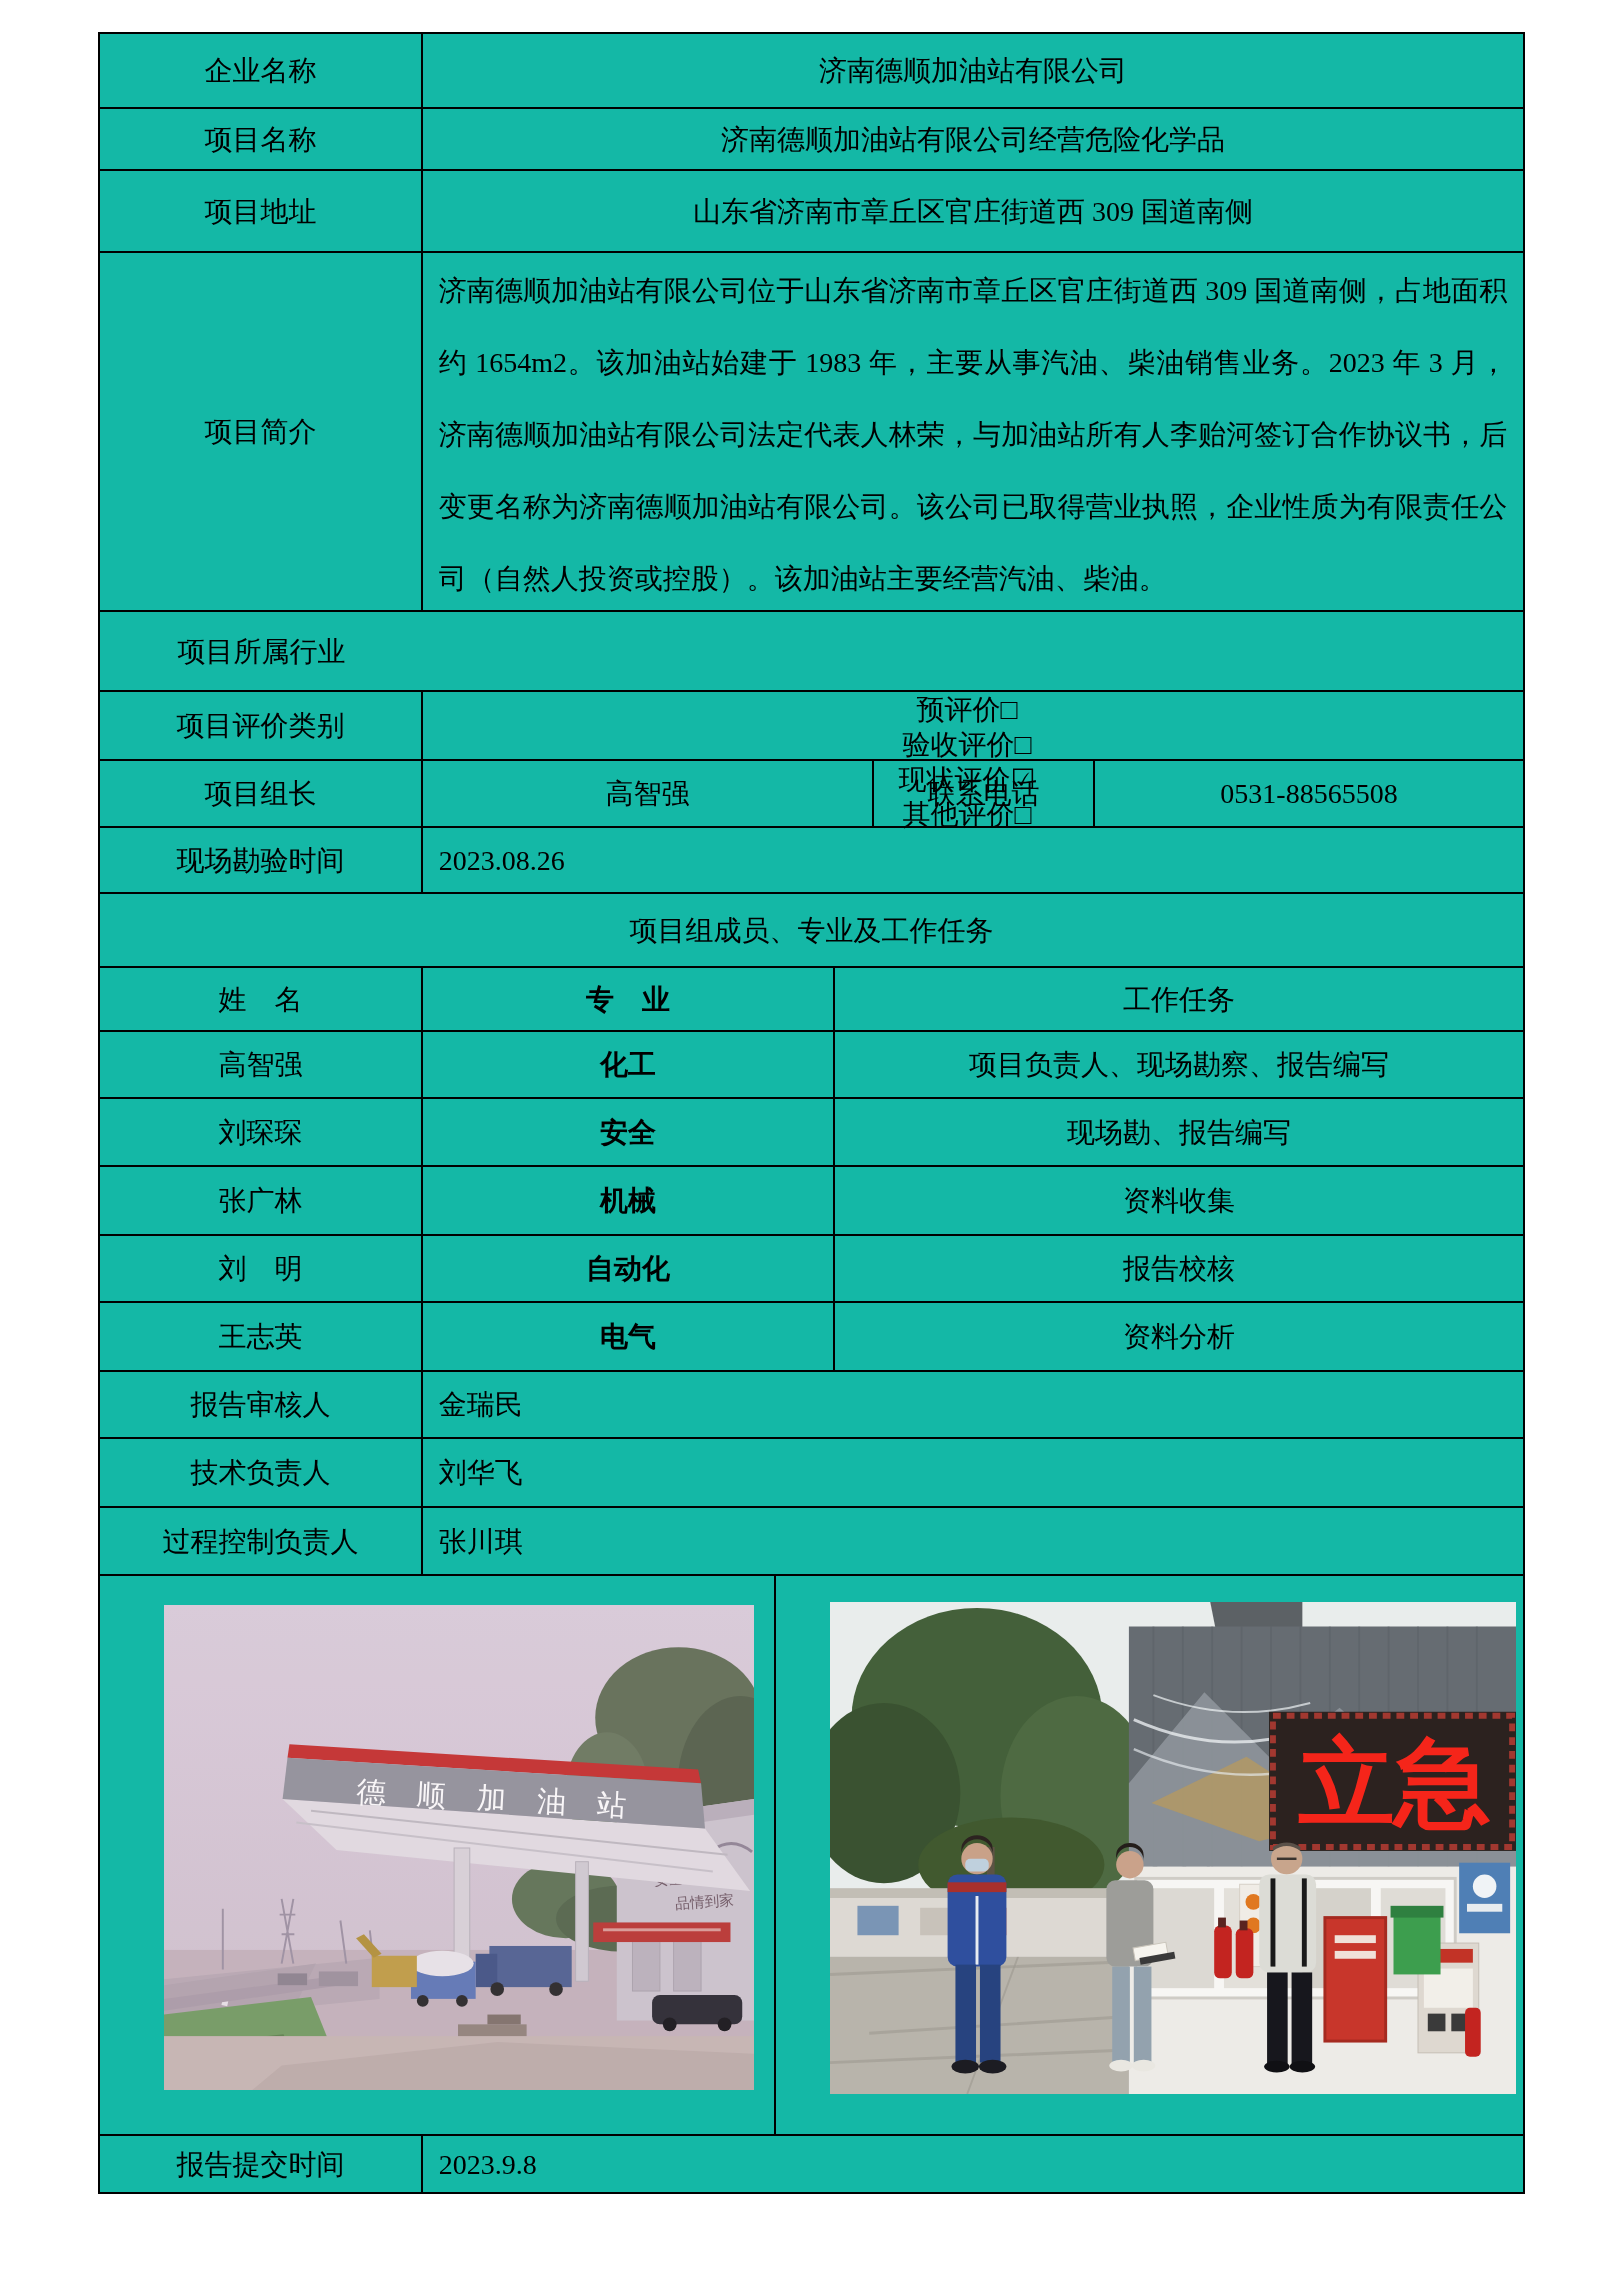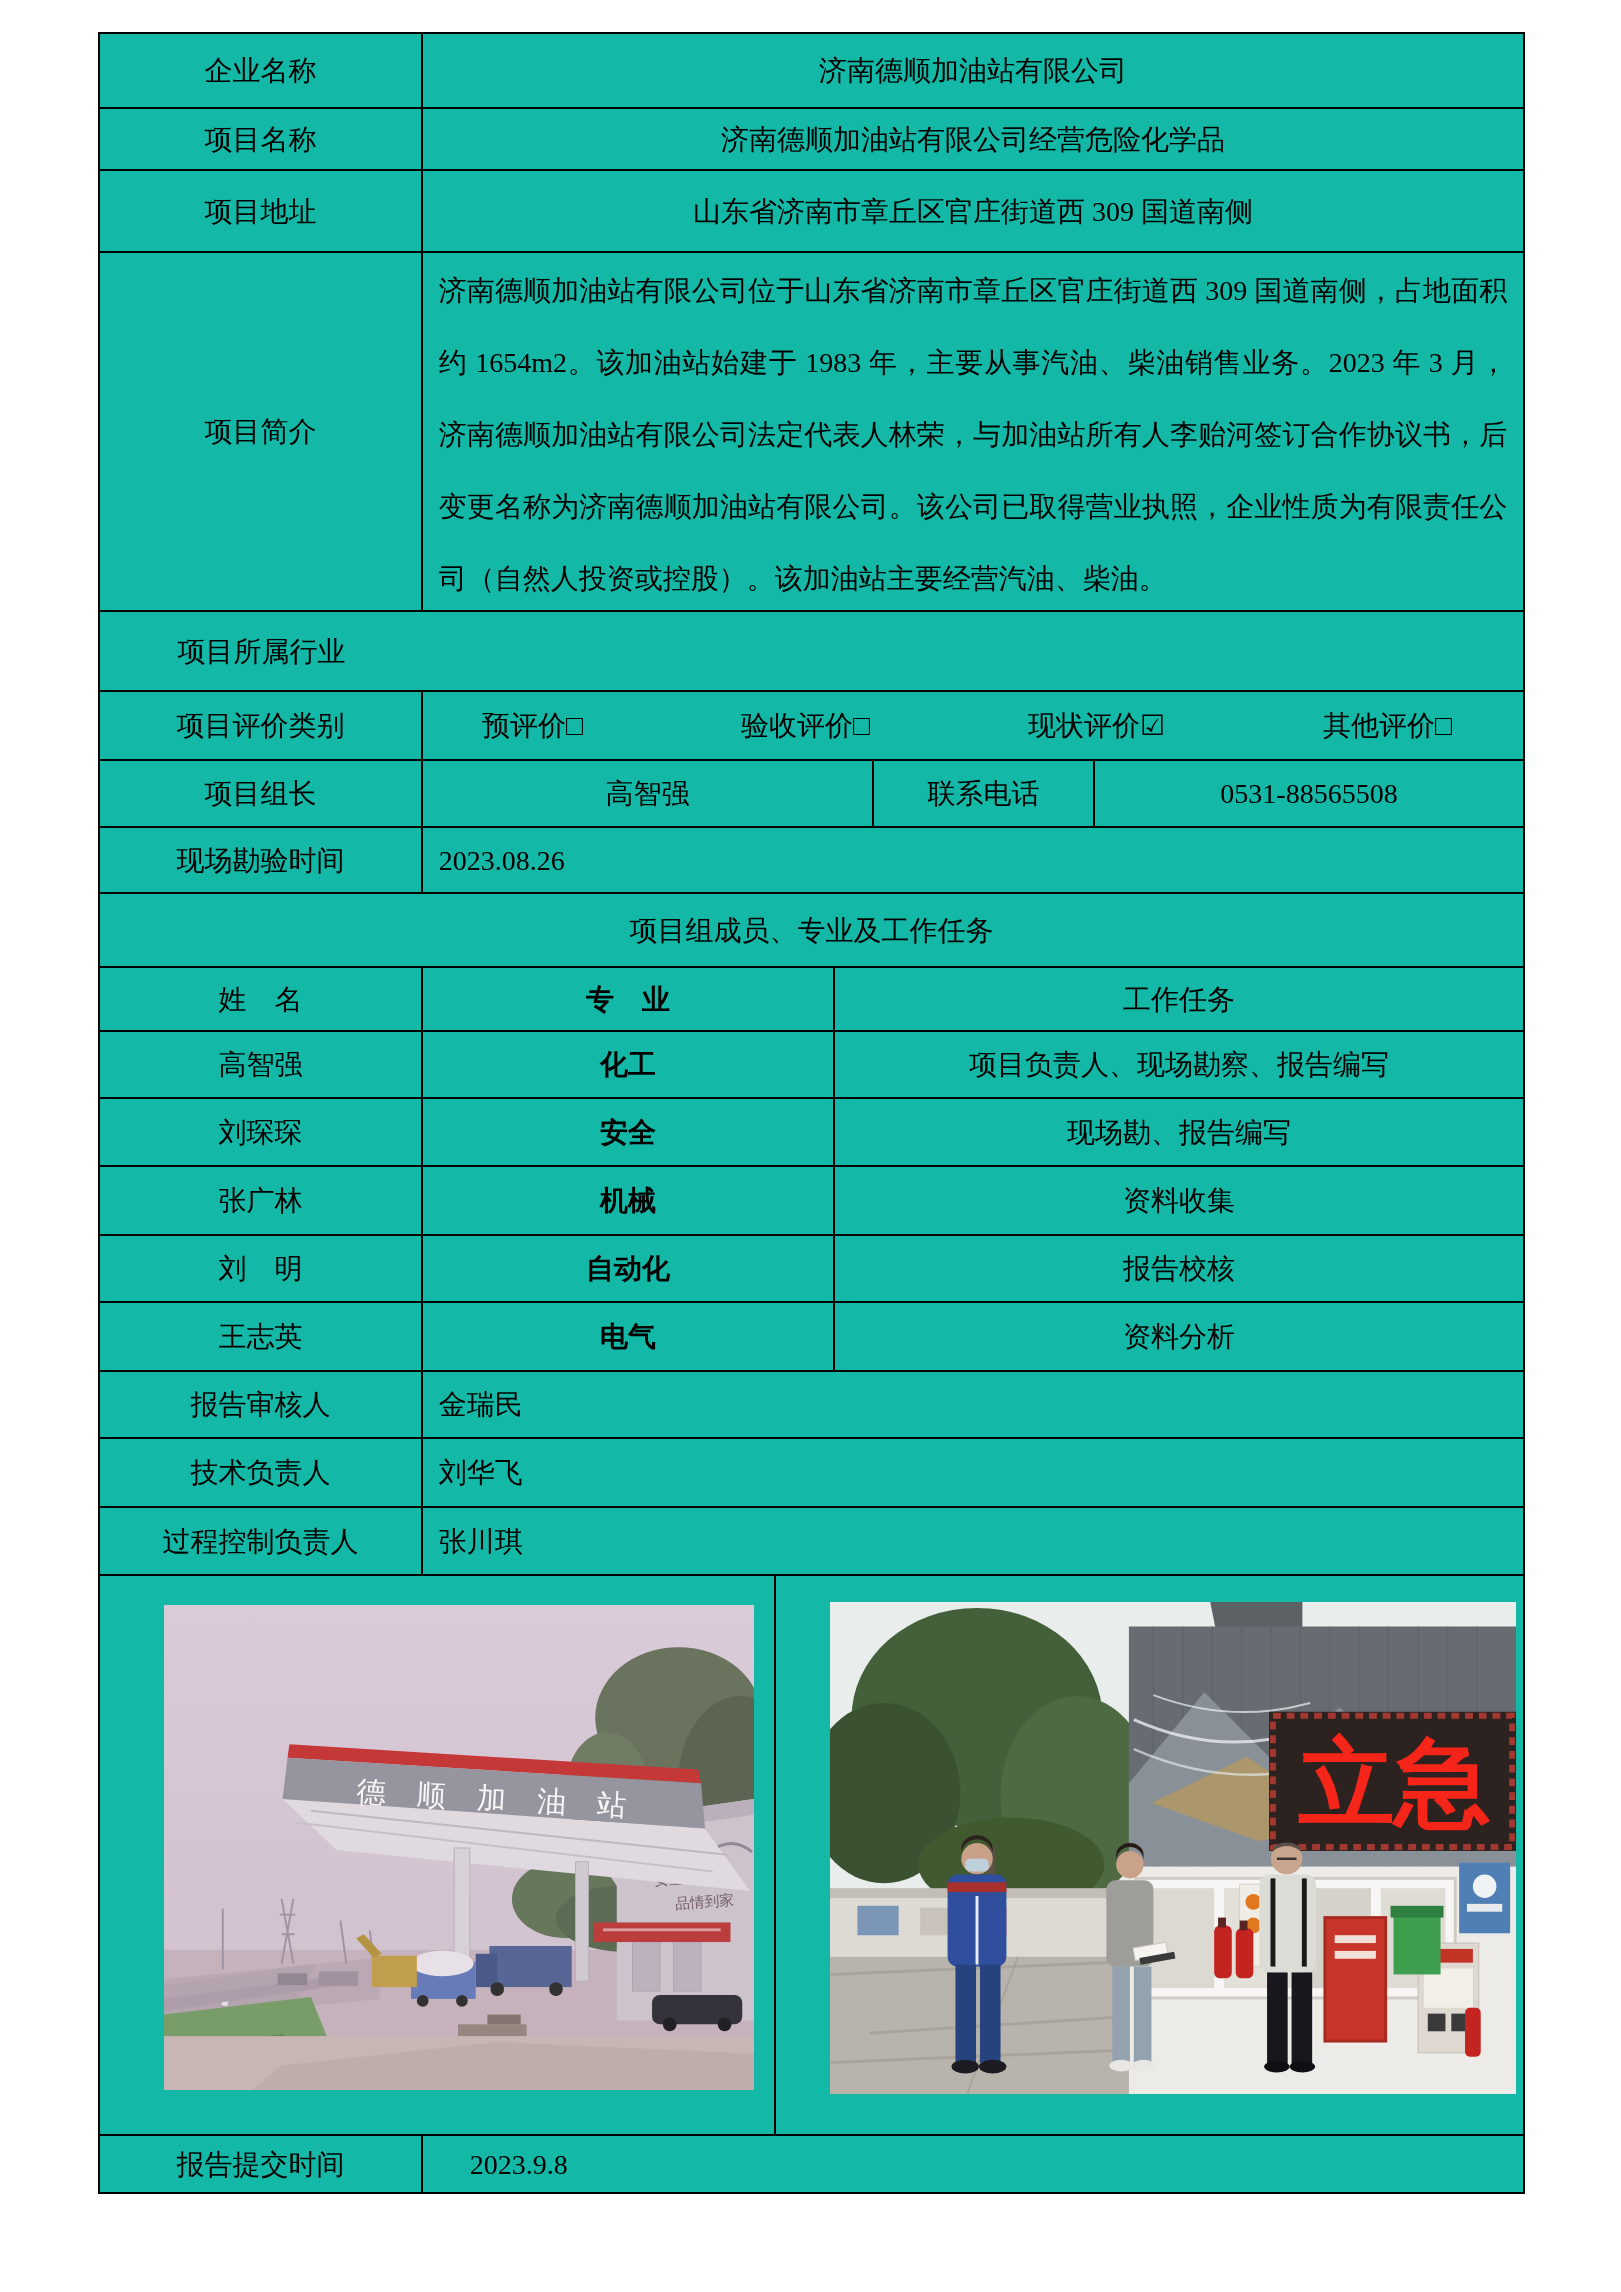--- a/index.html
+++ b/index.html
@@ -1,29 +1,29 @@
 <!DOCTYPE html>
 <html><head>
 <meta charset="utf-8">
 <style>
   * { margin:0; padding:0; box-sizing:border-box; }
   html,body { background:#ffffff; }
   body { font-family:"Liberation Serif","DejaVu Serif",serif; color:#000; }
   .page { position:relative; width:1621px; height:2293px; background:#ffffff; overflow:hidden; }
   .doc-table { position:absolute; left:98px; top:32px; width:1427px; border:2.9px solid #000; background:#14b8a6; }
   .row { display:flex; border-bottom:2.9px solid #000; }
-  .row:last-child { border-bottom:none;gap:31px; }
+  .row:last-child { border-bottom:none; }
   .c { border-right:2px solid #000; display:flex; align-items:center; justify-content:center;
        font-size:28px; line-height:1.25; text-align:center; }
   .c:last-child { border-right:none; }
   .lbl { flex:0 0 323px; }
   .val { flex:1 1 auto; }
   .val-left { justify-content:flex-start; text-align:right; padding-left:15.7px; }
   .para { display:block; text-align:justify; padding:2px 15.7px 0 15.7px; line-height:72px; font-size:28px; }
-  .evalrow { display:flex; align-items:center; justify-content:space-between; padding:0 71px 0 59px; }
+  .evalrow { display:flex; align-items:center; justify-content:space-between; padding:0 71px 0 59px;flex-direction:column; }
   .evalrow span { font-size:28px; }
   .w460 { flex:0 0 451px; }
   .w225 { flex:0 0 221px; }
   .w420 { flex:0 0 412px;font-weight:bold; }
   .w690 { flex:0 0 676px; }
   .photo-cell { align-items:flex-start; justify-content:flex-start; padding:0; }
   .photo-frame-left  { margin:29px 0 0 64px; width:590px; height:485px; display:block; }
   .photo-frame-right { margin:25.5px 0 0 54px; width:686px; height:492px; display:block; }
   svg { display:block; }
   svg text { font-family:"Liberation Serif","DejaVu Serif",serif; }

